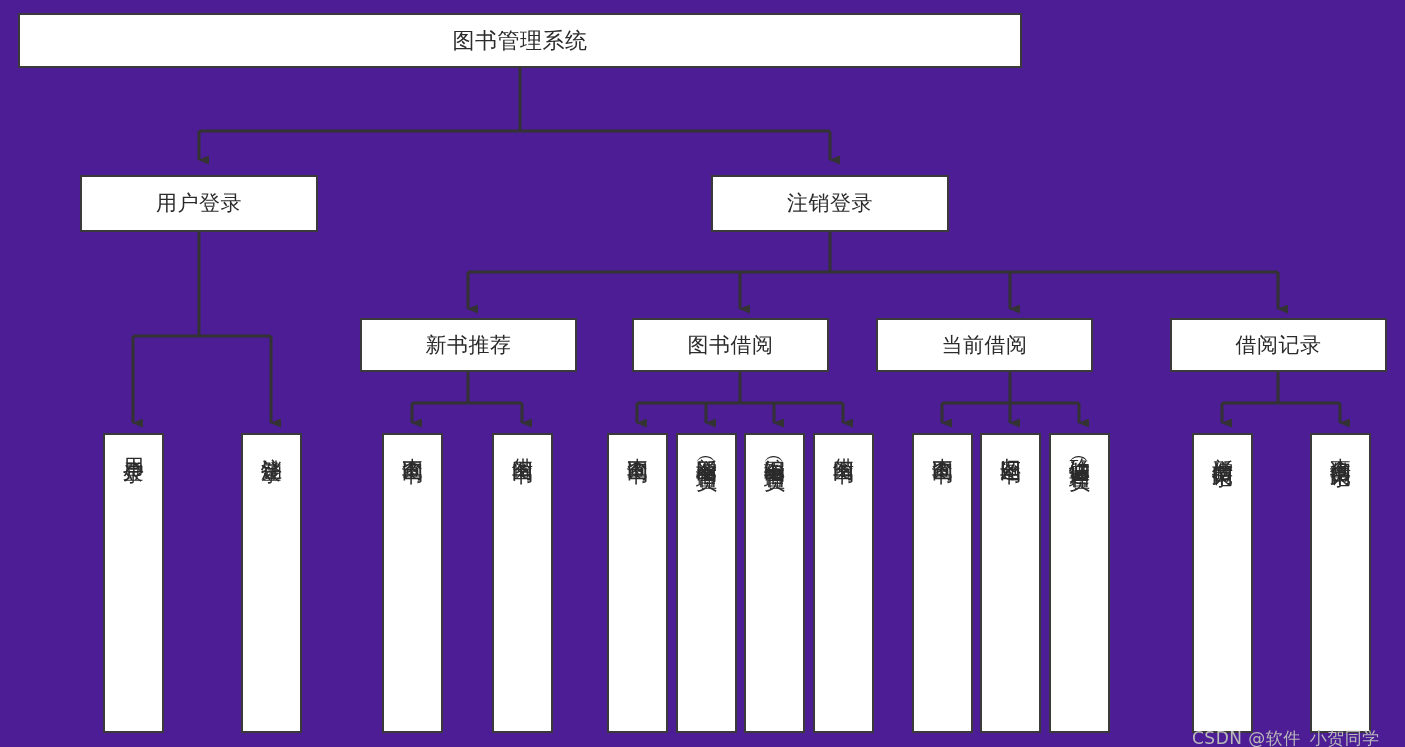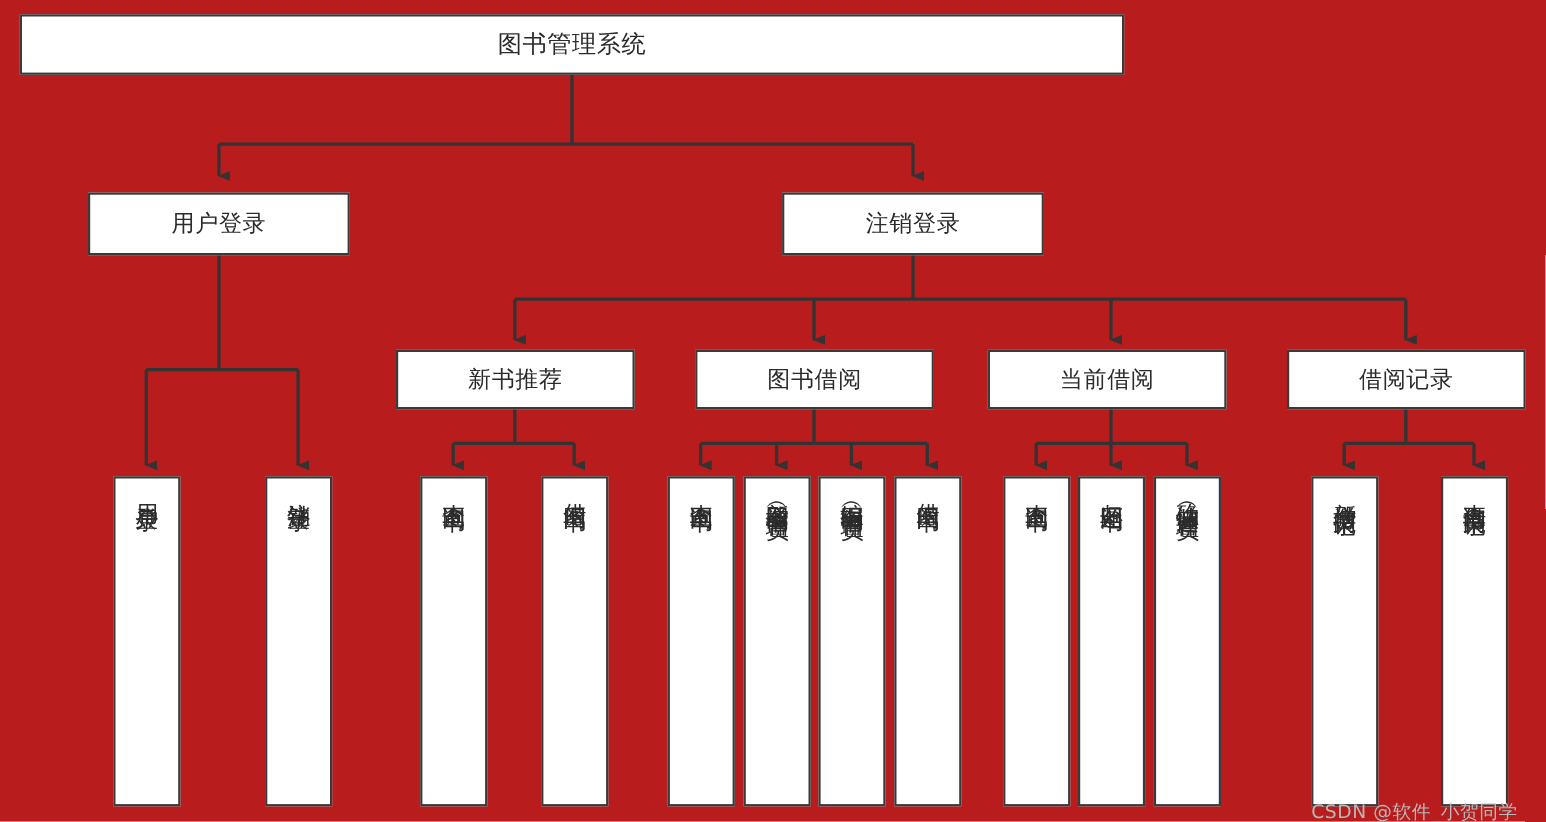--- a/index.html
+++ b/index.html
@@ -8,21 +8,21 @@
     padding: 0;
     background: #ffffff;
   }
   body {
     font-family: "DejaVu Sans", "Liberation Sans", sans-serif;
   }
   #diagram-root {
     position: relative;
     width: 1405px;
     height: 747px;
-    background: #b91c1c;
+    background: #4c1d95;
     overflow: hidden;
   }
   #diagram-svg {
     position: absolute;
     top: 0;
     left: 0;
     width: 1405px;
     height: 747px;
   }
   .node {
@@ -132,24 +132,24 @@
   <div class="node node-h" style="left:80px; top:175px; width:238px; height:57px;">
     <span>用户登录</span>
   </div>
   <div class="node node-h" style="left:711px; top:175px; width:238px; height:57px;">
     <span>注销登录</span>
   </div>
 
   <div class="node node-h" style="left:360px; top:318px; width:217px; height:54px;">
     <span>新书推荐</span>
   </div>
-  <div class="node node-h" style="left:632px; top:318px; width:217px; height:54px;">
+  <div class="node node-h" style="left:632px; top:318px; width:197px; height:54px;">
     <span>图书借阅</span>
   </div>
-  <div class="node node-h" style="left:898px; top:318px; width:217px; height:54px;">
+  <div class="node node-h" style="left:876px; top:318px; width:217px; height:54px;">
     <span>当前借阅</span>
   </div>
   <div class="node node-h" style="left:1170px; top:318px; width:217px; height:54px;">
     <span>借阅记录</span>
   </div>
 
   <div class="node node-v" style="left:103px; top:433px; width:61px; height:300px;">
     <span class="vlabel">用户登录</span>
   </div>
   <div class="node node-v" style="left:241px; top:433px; width:61px; height:300px;">

